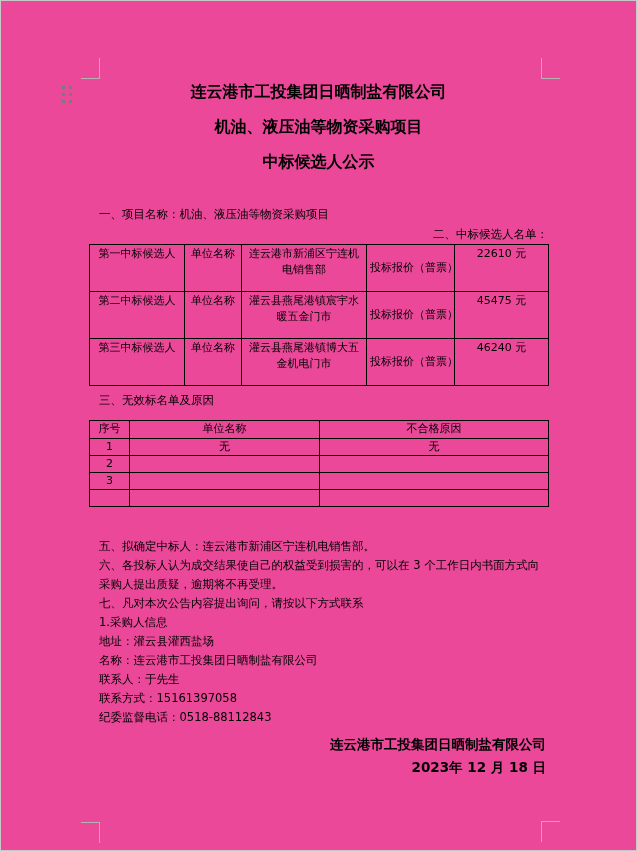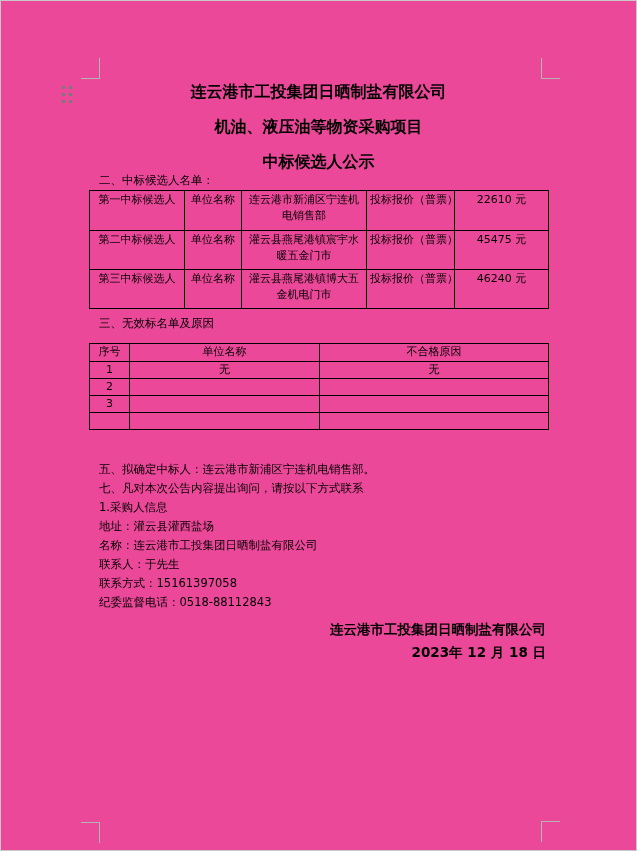--- a/index.html
+++ b/index.html
@@ -23,30 +23,30 @@
   .dots{position:absolute;left:61px;top:85px;display:grid;grid-template-columns:repeat(2,4px);grid-auto-rows:4px;gap:3px 3px;}
   .dots span{width:3px;height:3px;background:#7a7a7a;}
 
   .content{position:absolute;left:88px;top:77px;width:459px;font-size:11.5px;line-height:20px;}
   .title{font-weight:bold;font-size:16px;line-height:16px;text-align:center;}
   .t1{margin-top:6px;}
   .t2{margin-top:19px;}
   .t3{margin-top:19px;}
   .para{padding-left:10px;}
   .p1{margin-top:34px;line-height:20px;}
-  .p2{line-height:20px;}
+  .p2{line-height:20px;text-align:right;}
   .p3{margin-top:4px;line-height:20px;}
 
   table{border-collapse:collapse;table-layout:fixed;width:459px;font-size:11px;}
   td,th{border:1px solid #000;padding:1px 5px;vertical-align:top;text-align:center;font-weight:normal;line-height:16px;overflow:hidden;}
   .tbl1{margin-top:0;}
   .tbl1 tr.r1{height:40px;}
   .tbl1 tr.r2{height:39px;}
   .tbl1 tr.r3{height:39px;}
-  .tbl1 td.c4{white-space:nowrap;padding:1px 3px;overflow:visible;}
+  .tbl1 td.c4{white-space:nowrap;padding:15px 3px;overflow:visible;}
   .tbl2{margin-top:10px;padding-left:48px;}
   .tbl2 tr.hd{height:18px;}
   .tbl2 tr.dr{height:17px;}
   .tbl2 td,.tbl2 th{line-height:14px;}
 
   .lower{margin-top:30px;line-height:19px;}
   .lower div{padding-left:10px;}
   .sig{margin-top:6px;text-align:right;font-weight:bold;font-size:13.5px;line-height:23px;padding-right:2px;}
 </style>
 </head>
@@ -67,20 +67,21 @@
     <span></span>
       <span></span>
   </div>
 
   <div class="content">
 
     <div class="title t1">连云港市工投集团日晒制盐有限公司</div>
     <div class="title t2">机油、液压油等物资采购项目</div>
     <div class="title t3">中标候选人公示</div>
 
+    <div class="para p1">一、项目名称：机油、液压油等物资采购项目</div>
     <div class="para p2">二、中标候选人名单：</div>
 
     <table class="tbl1">
       <colgroup>
         <col style="width:95px">
           <col style="width:57px">
           <col style="width:125px">
           <col style="width:88px">
           <col style="width:94px">
       </colgroup>
@@ -141,20 +142,21 @@
         <tr class="dr">
           <td></td>
           <td></td>
           <td></td>
         </tr>
       </tbody>
     </table>
 
     <div class="lower">
       <div>五、拟确定中标人：连云港市新浦区宁连机电销售部。</div>
+      <div>六、各投标人认为成交结果使自己的权益受到损害的，可以在 3 个工作日内书面方式向采购人提出质疑，逾期将不再受理。</div>
       <div>七、凡对本次公告内容提出询问，请按以下方式联系</div>
       <div>1.采购人信息</div>
       <div>地址：灌云县灌西盐场</div>
       <div>名称：连云港市工投集团日晒制盐有限公司</div>
       <div>联系人：于先生</div>
       <div>联系方式：15161397058</div>
       <div>纪委监督电话：0518-88112843</div>
     </div>
 
     <div class="sig">

